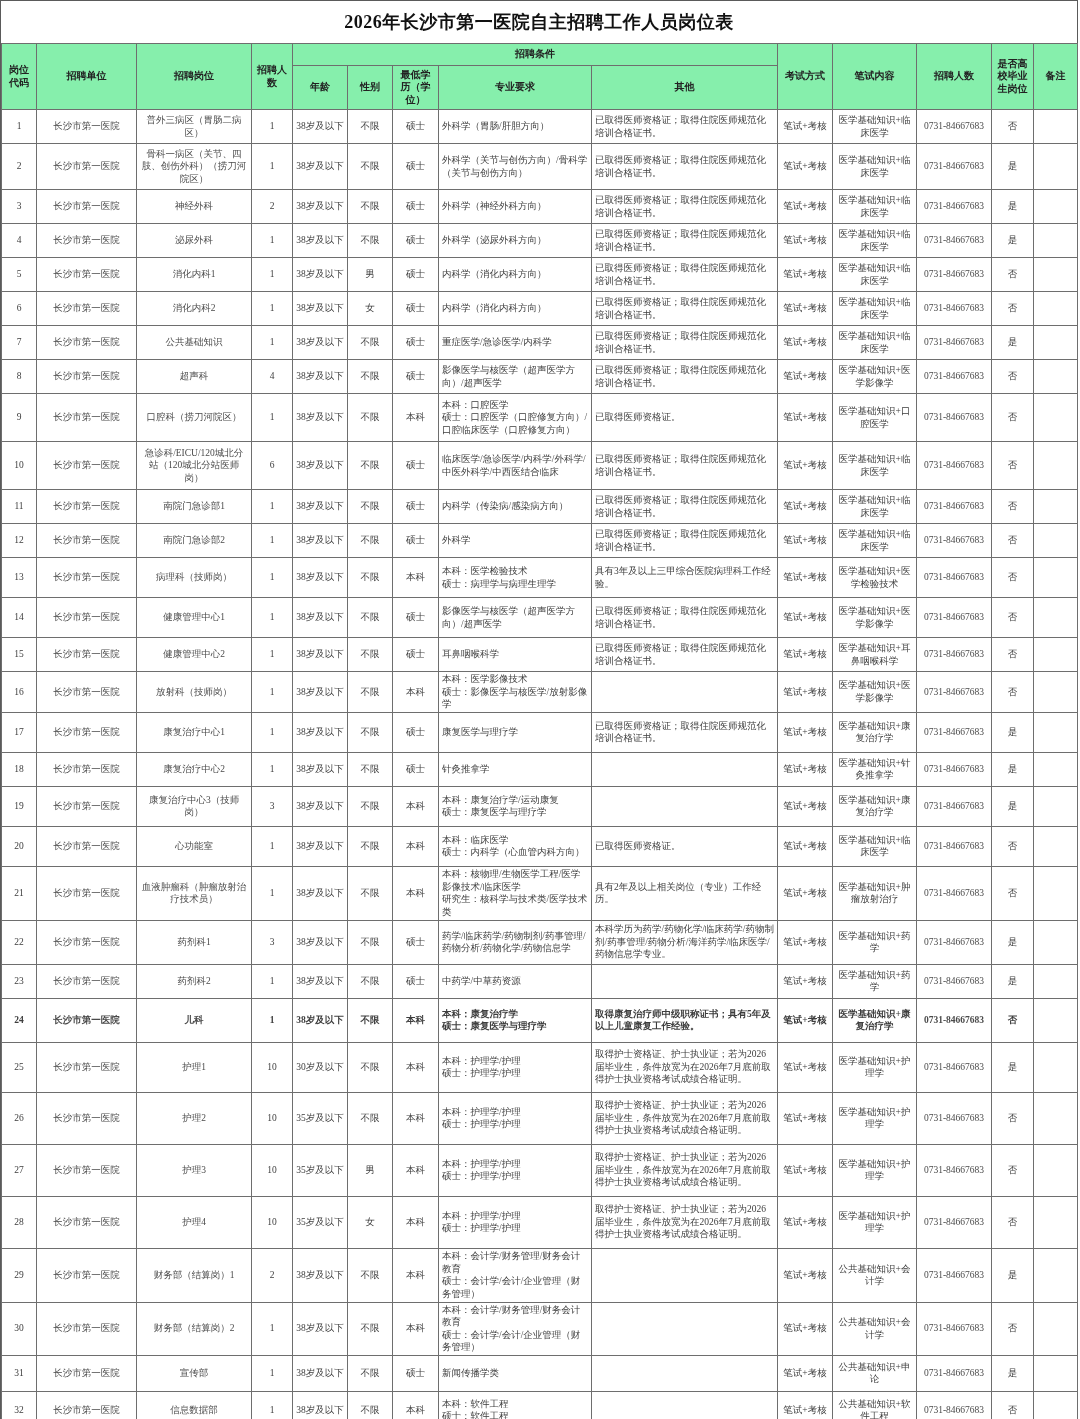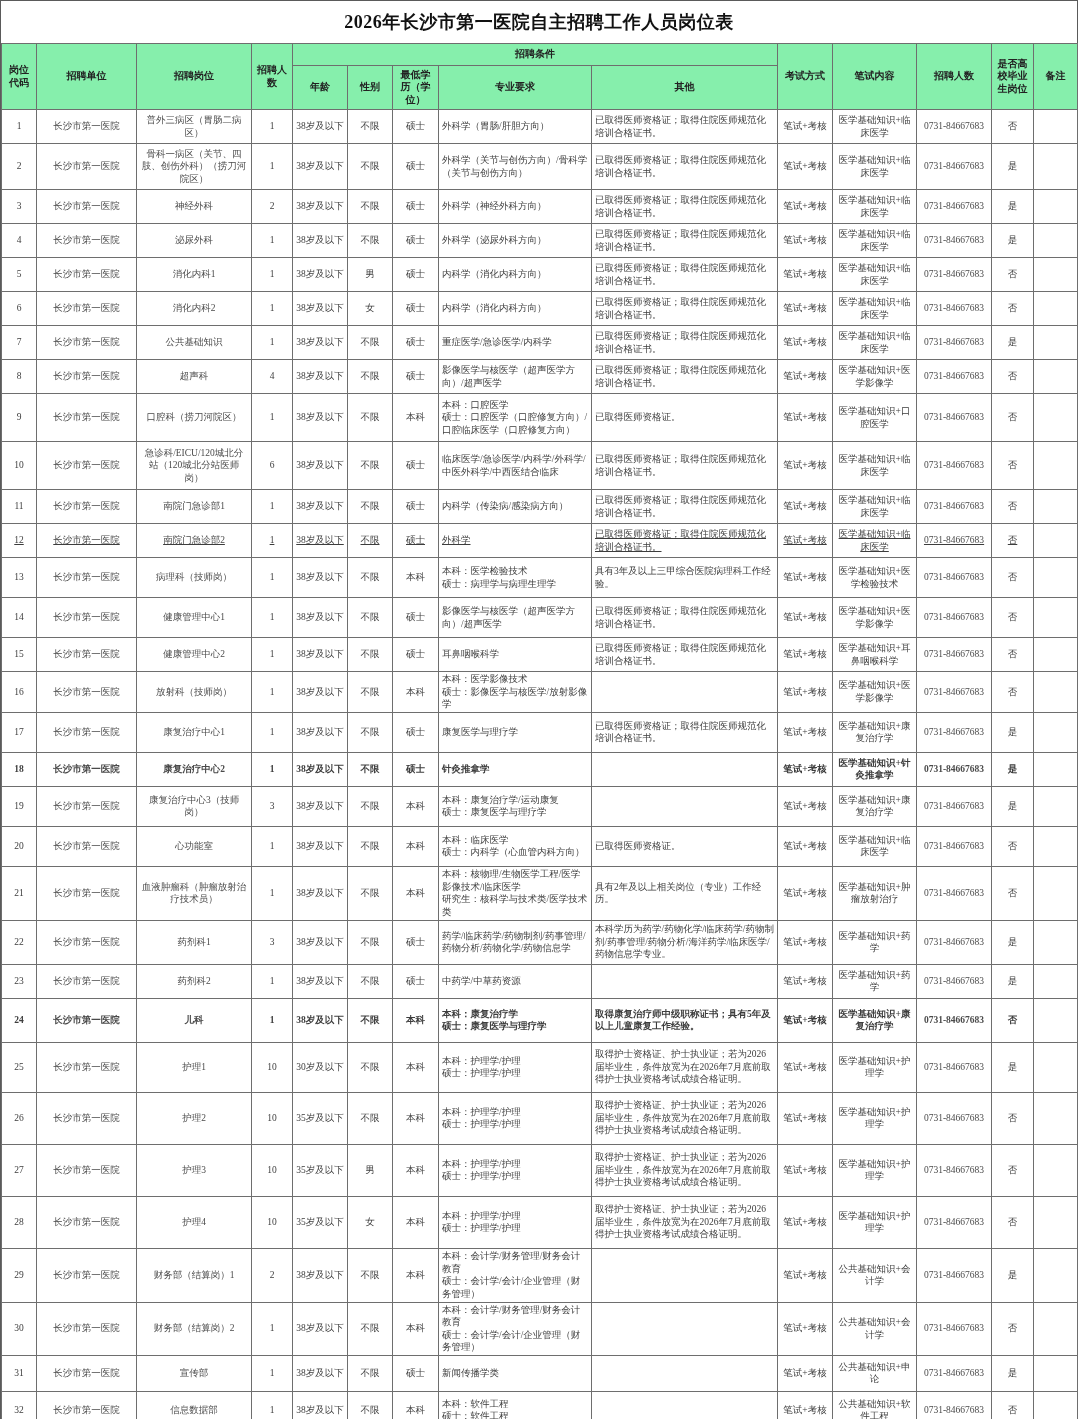--- a/index.html
+++ b/index.html
@@ -232,21 +232,21 @@
           <td class="c5">不限</td>
           <td class="c6">硕士</td>
           <td class="c7">内科学（传染病/感染病方向）</td>
           <td class="c8">已取得医师资格证；取得住院医师规范化培训合格证书。</td>
           <td class="c9">笔试+考核</td>
           <td class="c10">医学基础知识+临床医学</td>
           <td class="c11">0731-84667683</td>
           <td class="c12">否</td>
           <td class="c13"></td>
         </tr>
-        <tr style="height: 34px; text-decoration: underline;">
+        <tr style="height: 34px;">
           <td class="c0">12</td>
           <td class="c1">长沙市第一医院</td>
           <td class="c2">南院门急诊部2</td>
           <td class="c3">1</td>
           <td class="c4">38岁及以下</td>
           <td class="c5">不限</td>
           <td class="c6">硕士</td>
           <td class="c7">外科学</td>
           <td class="c8">已取得医师资格证；取得住院医师规范化培训合格证书。</td>
           <td class="c9">笔试+考核</td>
@@ -330,21 +330,21 @@
           <td class="c5">不限</td>
           <td class="c6">硕士</td>
           <td class="c7">康复医学与理疗学</td>
           <td class="c8">已取得医师资格证；取得住院医师规范化培训合格证书。</td>
           <td class="c9">笔试+考核</td>
           <td class="c10">医学基础知识+康复治疗学</td>
           <td class="c11">0731-84667683</td>
           <td class="c12">是</td>
           <td class="c13"></td>
         </tr>
-        <tr style="height: 34px; font-weight: bold;">
+        <tr style="height: 34px;">
           <td class="c0">18</td>
           <td class="c1">长沙市第一医院</td>
           <td class="c2">康复治疗中心2</td>
           <td class="c3">1</td>
           <td class="c4">38岁及以下</td>
           <td class="c5">不限</td>
           <td class="c6">硕士</td>
           <td class="c7">针灸推拿学</td>
           <td class="c8"></td>
           <td class="c9">笔试+考核</td>

